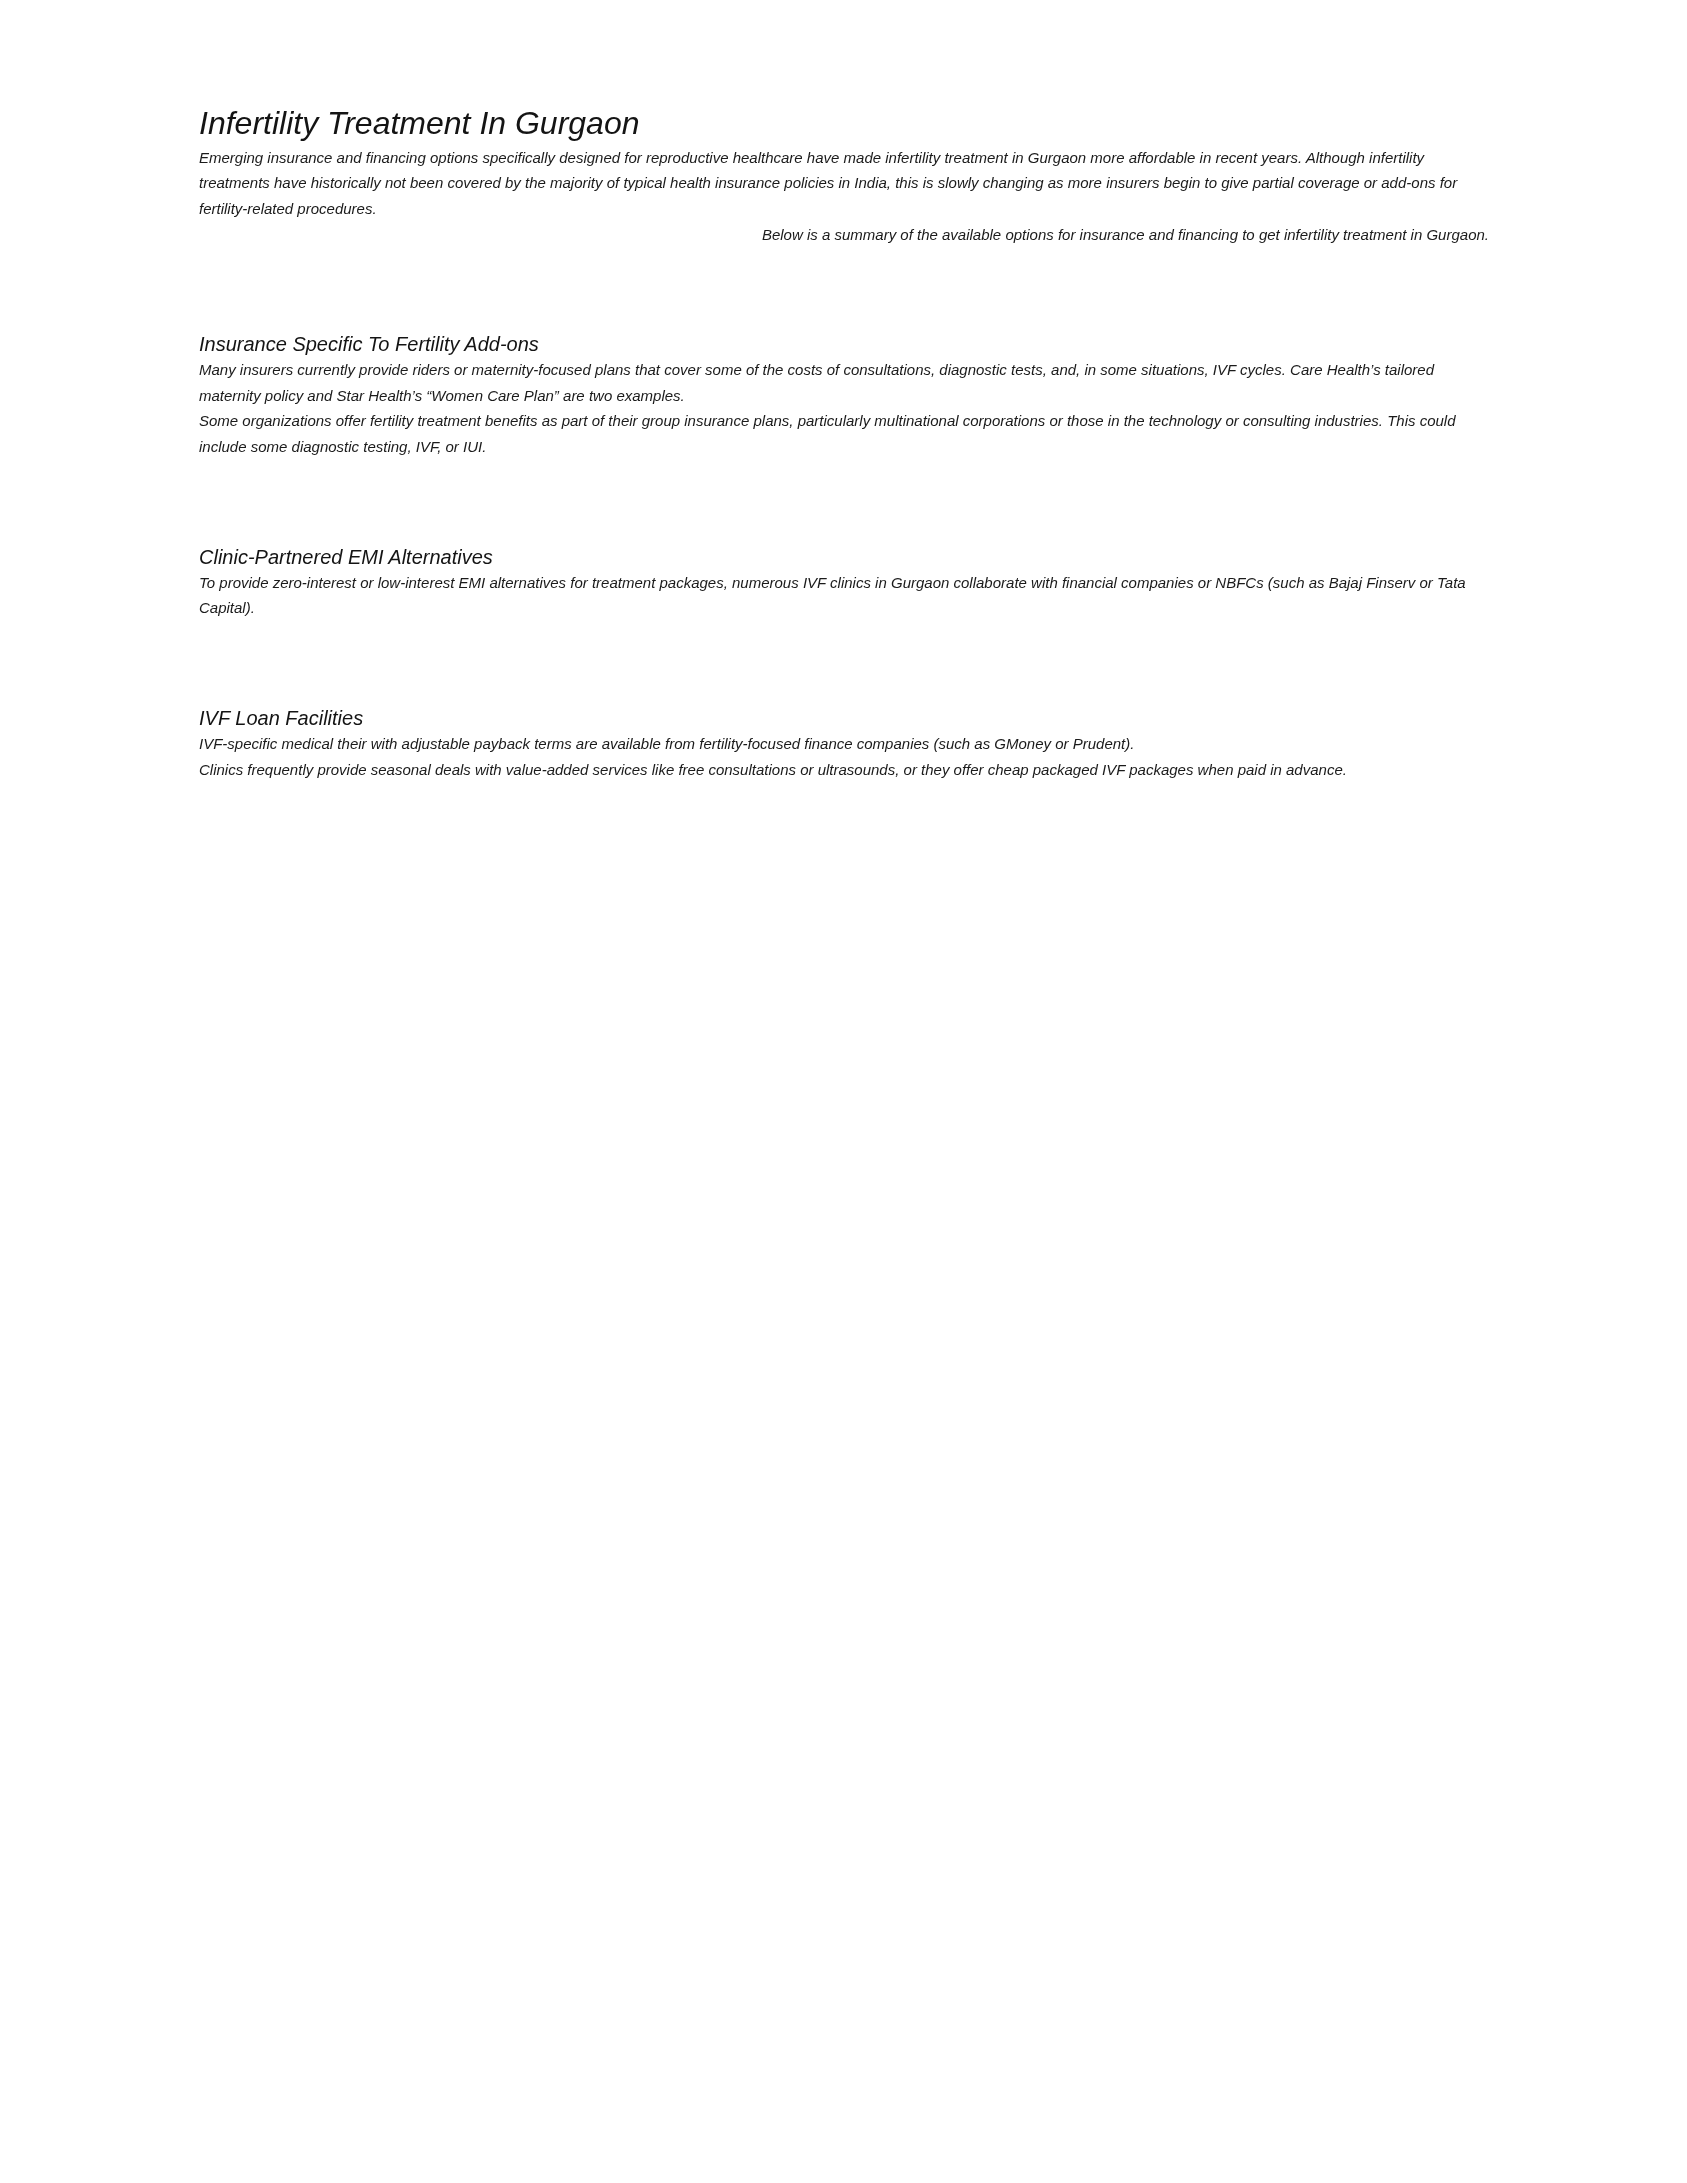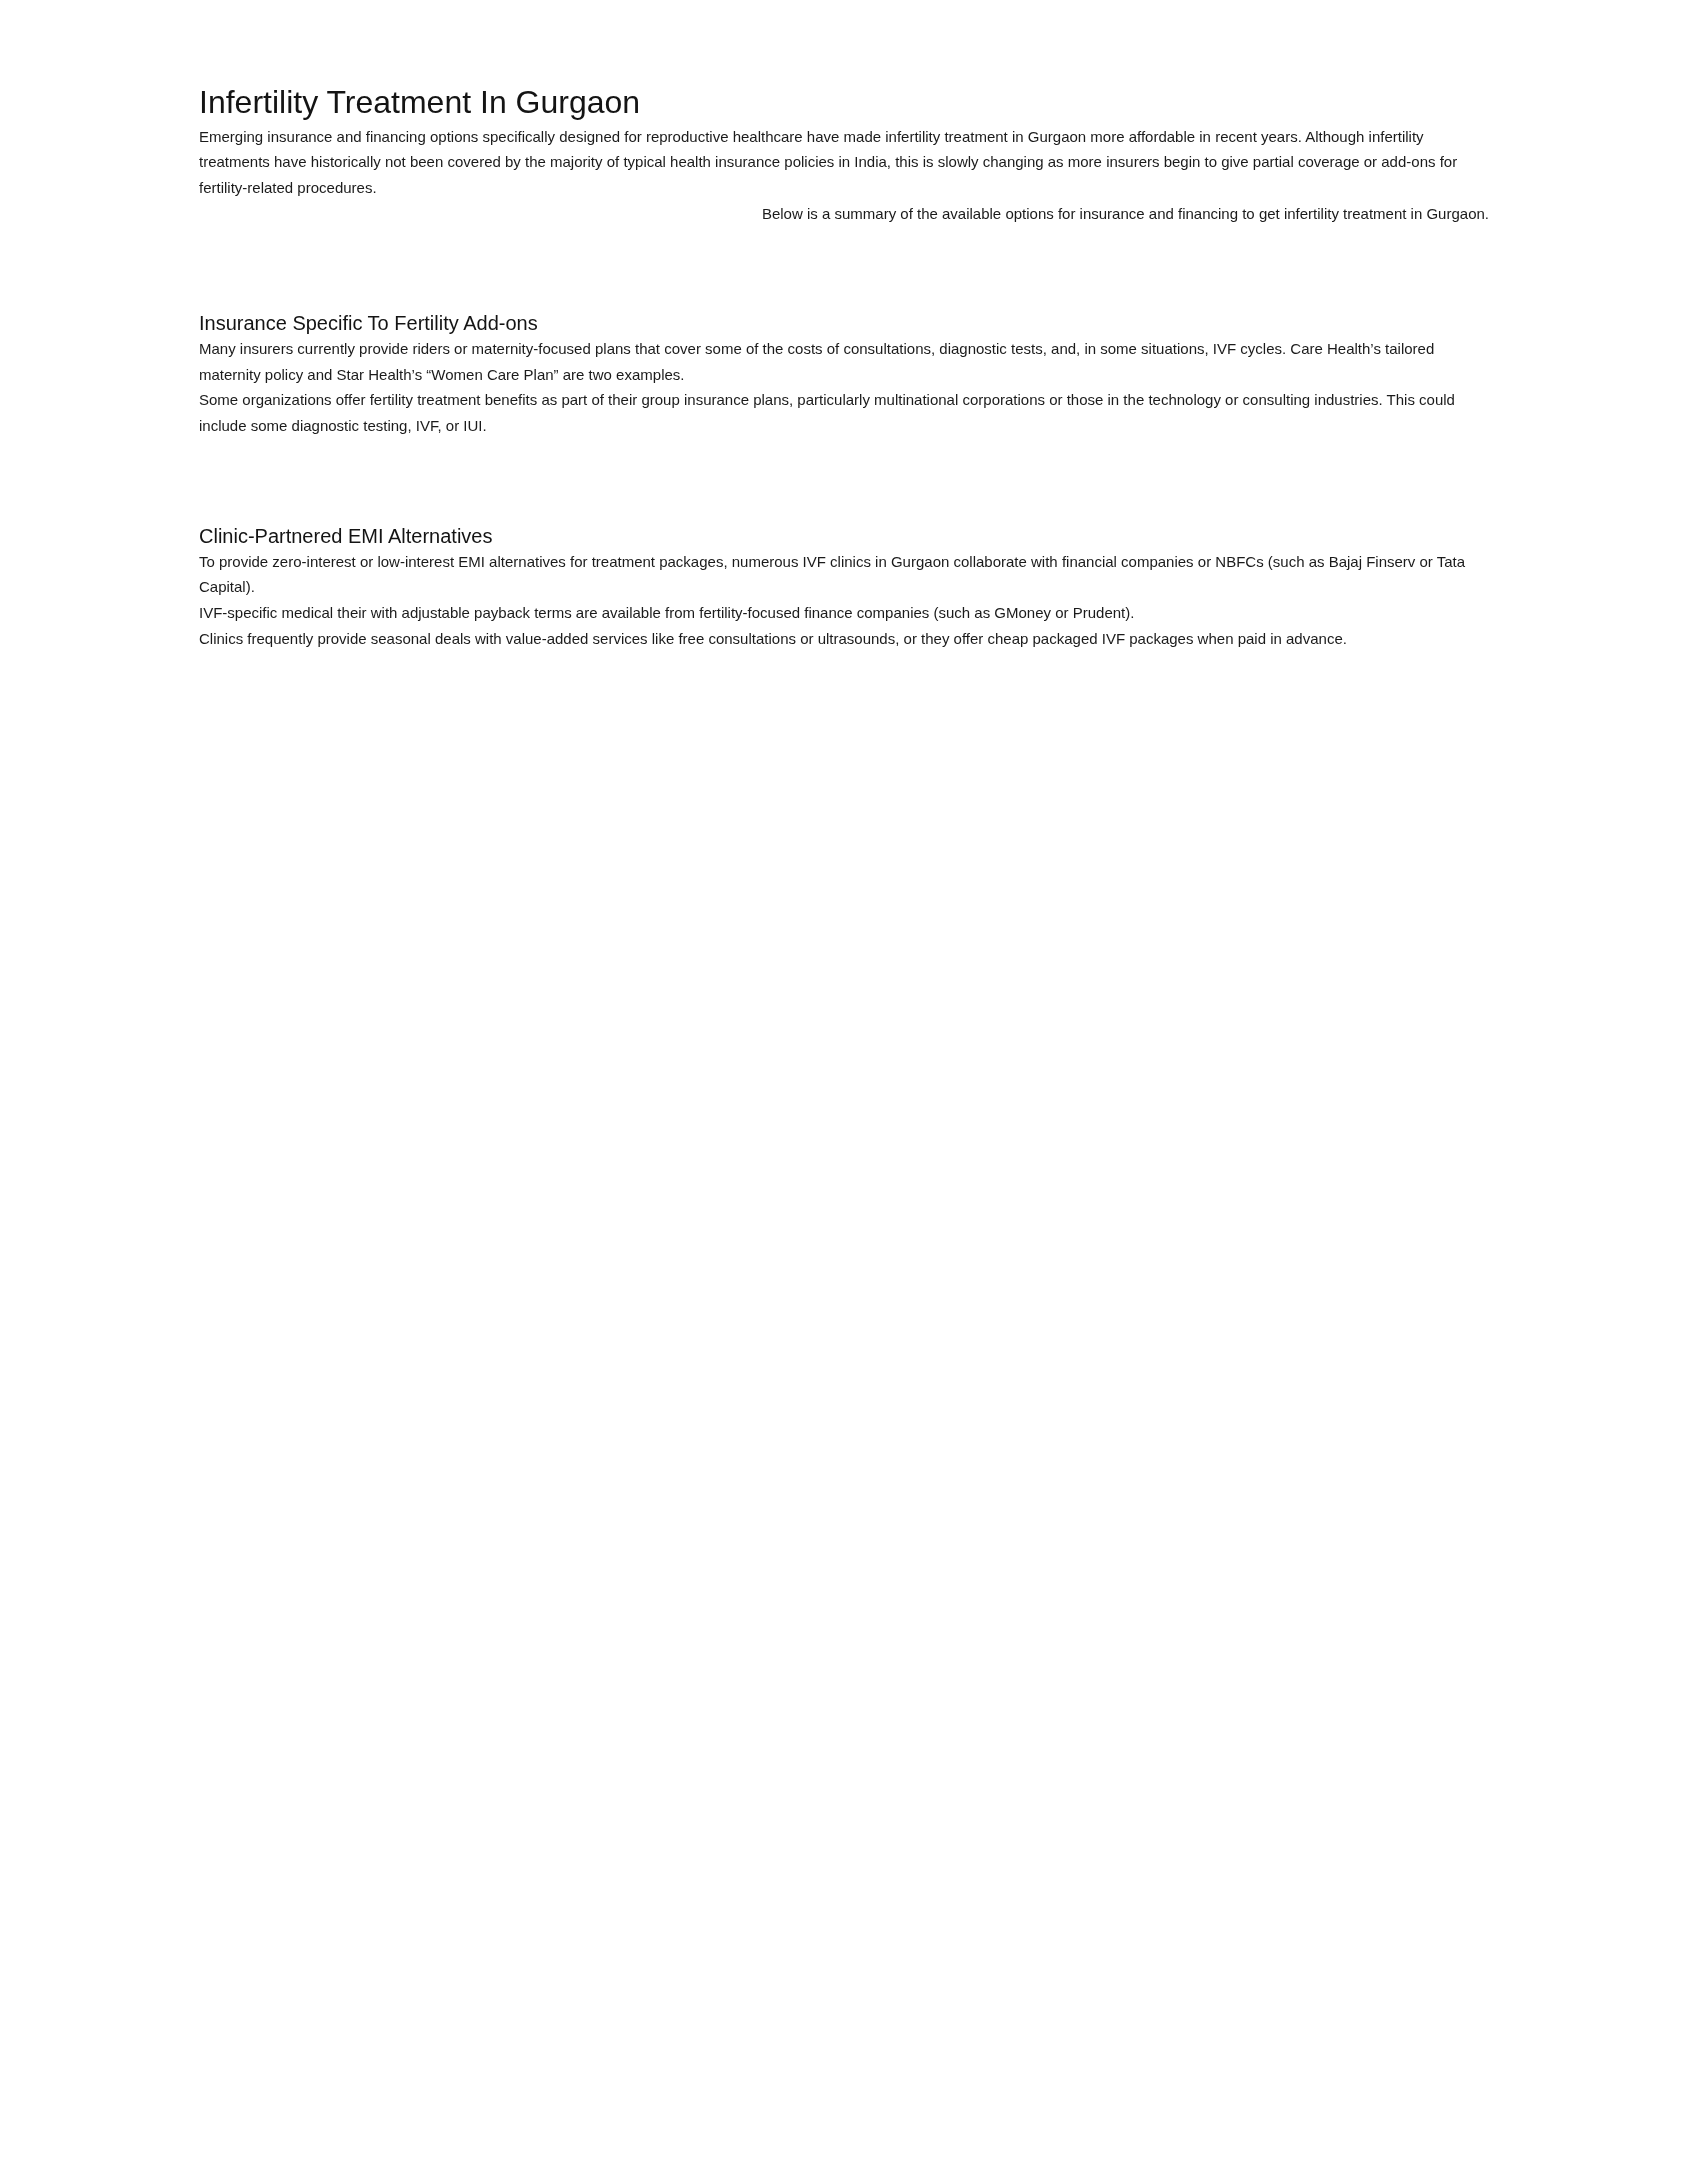--- a/index.html
+++ b/index.html
@@ -7,21 +7,22 @@
   body {
     width: 1687px;
     height: 2183px;
     background: #ffffff;
     font-family: "Liberation Sans", "DejaVu Sans", sans-serif;
     color: #1b1b1b;
     -webkit-font-smoothing: antialiased;
   }
   .doc {
     width: 1687px;
-    padding: 82px 198px 0 199px;
+    padding: 103px 198px 0 199px;
+    font-style: italic;
   }
   .doc-title {
     font-size: 32px;
     font-weight: 400;
     line-height: 1.3;
     margin: 0;
     color: #141414;
   }
   p.body-text {
     font-size: 15px;
@@ -61,20 +62,21 @@
   <section>
     <p class="body-text section-body">Some organizations offer fertility treatment benefits as part of their group insurance plans, particularly multinational corporations or those in the technology or consulting industries. This could include some diagnostic testing, IVF, or IUI.</p>
   </section>
 
   <section>
     <h2 class="section-heading">Clinic-Partnered EMI Alternatives</h2>
     <p class="body-text section-body">To provide zero-interest or low-interest EMI alternatives for treatment packages, numerous IVF clinics in Gurgaon collaborate with financial companies or NBFCs (such as Bajaj Finserv or Tata Capital).</p>
   </section>
 
   <section>
+    <h2 class="section-heading">IVF Loan Facilities</h2>
     <p class="body-text section-body">IVF-specific medical their with adjustable payback terms are available from fertility-focused finance companies (such as GMoney or Prudent).</p>
   </section>
 
   <section>
     <p class="body-text section-body">Clinics frequently provide seasonal deals with value-added services like free consultations or ultrasounds, or they offer cheap packaged IVF packages when paid in advance.</p>
   </section>
 
 </main>
 
 

